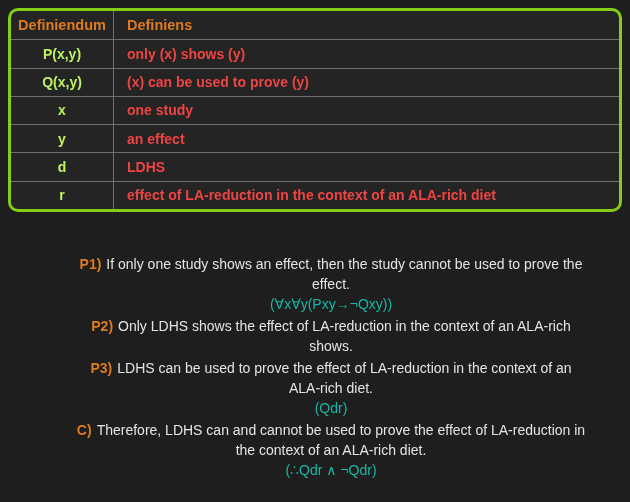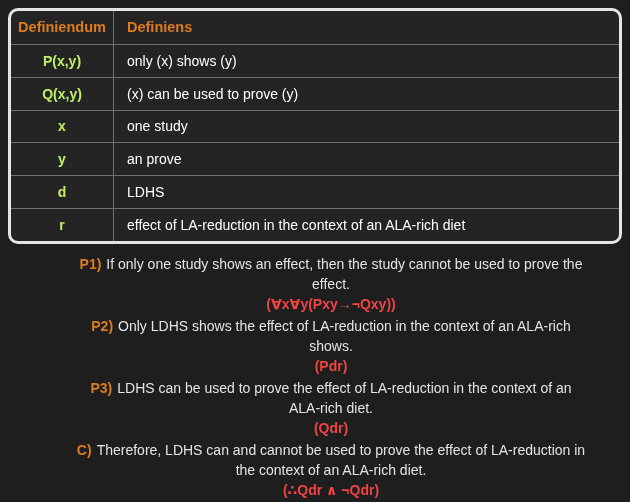--- a/index.html
+++ b/index.html
@@ -14,34 +14,35 @@
     width: 630px;
     height: 502px;
     background: #1e1e1e;
   }
   
   .def-table {
     position: absolute;
     left: 8px;
     top: 8px;
     width: 614px;
-    height: 236px;
+    height: 204px;
     display: grid;
     grid-template-columns: 103px 1fr;
     grid-template-rows: repeat(7, 1fr);
-    border: 3px solid #e5e5e5;
+    border: 3px solid #84cc16;
     border-radius: 10px;
     background: #242424;
     overflow: hidden;
   }
   .cell {
     display: flex;
     align-items: center;
     font-size: 14px;
-    color: #ffffff;
+    color: #ef4444;
+    font-weight: bold;
   }
   .term-col {
     justify-content: center;
     border-right: 1px solid #6e6e6e;
     text-align: center;
   }
   .def-col {
     padding-left: 13px;
     padding-right: 12px;
   }
@@ -70,22 +71,22 @@
     line-height: 20px;
     color: #e4e4e4;
   }
   .arg-block { margin-bottom: 2px; }
   .arg-label {
     color: #dd7b1f;
     font-weight: bold;
     margin-right: 5px;
   }
   .arg-formula {
-    color: #ef4444;
-    font-weight: bold;
+    color: #14b8a6;
+    font-weight: normal;
   }
 </style>
 </head>
 <body>
 
 <div class="page">
 
   <div class="def-table">
     <div class="cell head term-col">Definiendum</div>
     <div class="cell head def-col">Definiens</div>
@@ -93,40 +94,39 @@
     <div class="cell term term-col rowline">P(x,y)</div>
     <div class="cell def-col rowline">only (x) shows (y)</div>
 
     <div class="cell term term-col rowline">Q(x,y)</div>
     <div class="cell def-col rowline">(x) can be used to prove (y)</div>
 
     <div class="cell term term-col rowline">x</div>
     <div class="cell def-col rowline">one study</div>
 
     <div class="cell term term-col rowline">y</div>
-    <div class="cell def-col rowline">an prove</div>
+    <div class="cell def-col rowline">an effect</div>
 
     <div class="cell term term-col rowline">d</div>
     <div class="cell def-col rowline">LDHS</div>
 
     <div class="cell term term-col rowline">r</div>
     <div class="cell def-col rowline">effect of LA-reduction in the context of an ALA-rich diet</div>
   </div>
 
   <div class="argument">
     <div class="arg-inner">
 
       <div class="arg-block">
         <p class="arg-text"><span class="arg-label">P1)</span><span>If only one study shows an effect, then the study cannot be used to prove the effect.</span></p>
         <p class="arg-formula">(∀x∀y(Pxy→¬Qxy))</p>
       </div>
 
       <div class="arg-block">
         <p class="arg-text"><span class="arg-label">P2)</span><span>Only LDHS shows the effect of LA-reduction in the context of an ALA-rich shows.</span></p>
-        <p class="arg-formula">(Pdr)</p>
       </div>
 
       <div class="arg-block">
         <p class="arg-text"><span class="arg-label">P3)</span><span>LDHS can be used to prove the effect of LA-reduction in the context of an ALA-rich diet.</span></p>
         <p class="arg-formula">(Qdr)</p>
       </div>
 
       <div class="arg-block">
         <p class="arg-text"><span class="arg-label">C)</span><span>Therefore, LDHS can and cannot be used to prove the effect of LA-reduction in the context of an ALA-rich diet.</span></p>
         <p class="arg-formula">(∴Qdr ∧ ¬Qdr)</p>

